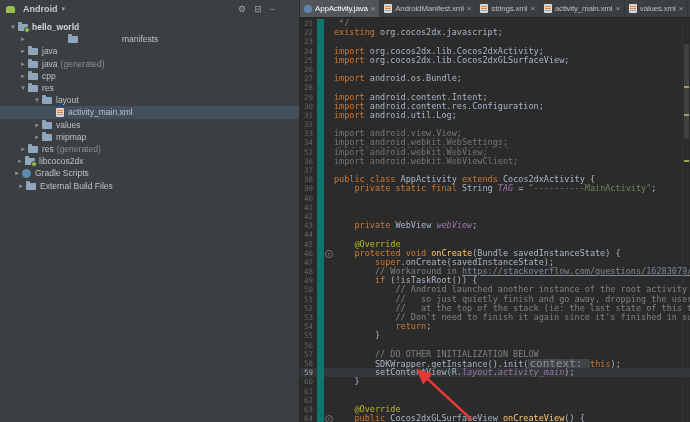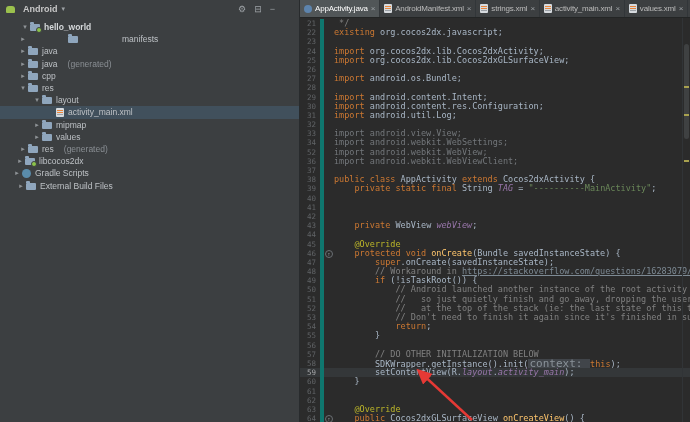--- a/index.html
+++ b/index.html
@@ -13,21 +13,21 @@
   .panel-header{height:18px;display:flex;align-items:center;padding:0 6px;gap:4px;color:#bbbbbb;font-size:9px}
   .panel-title{font-weight:bold;color:#c8c8c8}
   .caret{color:#9da2a6;font-size:7px}
   .header-actions{margin-left:auto;display:flex;gap:8px;color:#9da2a6;font-size:9px;padding-right:18px}
   .header-actions span{cursor:default}
   .icon-android{width:9px;height:7px;background:#9bc14d;border-radius:3px 3px 1px 1px}
   .tree{padding-top:3px;flex:1;overflow:hidden}
   .trow{height:12.2px;display:flex;align-items:center;font-size:8.5px;color:#bdc1c5;white-space:nowrap;overflow:hidden}
   .trow.selected{background:#41505c}
   .tlabel.bold{font-weight:bold;color:#d5d8da}
-  .tsuffix{color:#8a8f94;margin-left:10px}
+  .tsuffix{color:#8a8f94;margin-left:3px}
   .arrow{width:10px;min-width:10px;text-align:center;color:#8f9397;font-size:7px}
   
   .ficon{display:inline-block;margin-right:4px;position:relative}
   .icon-folder{width:10px;height:7px;background:#8fa6bd;border-radius:1px;margin-top:1px}
   .icon-folder::before{content:"";position:absolute;top:-2px;left:0;width:4px;height:2px;background:#8fa6bd;border-radius:1px 1px 0 0}
   .icon-module{width:10px;height:7px;background:#8fa6bd;border-radius:1px;margin-top:1px}
   .icon-module::before{content:"";position:absolute;top:-2px;left:0;width:4px;height:2px;background:#8fa6bd;border-radius:1px 1px 0 0}
   .icon-module::after{content:"";position:absolute;right:-2px;bottom:-2px;width:4px;height:4px;border-radius:50%;background:#8bc34a;border:1px solid #3c3f41}
   .icon-xml{width:8px;height:9px;background:#d6dade;border-radius:1px}
   .icon-xml::before{content:"";position:absolute;left:1px;top:2px;width:6px;height:1px;background:#e8853b;box-shadow:0 2px 0 #e8853b,0 4px 0 #9aa0a6}
@@ -37,35 +37,35 @@
   .editor-pane{flex:1;display:flex;flex-direction:column;min-width:0}
   .tab-bar{height:18px;min-height:18px;background:#3c3f41;display:flex;align-items:stretch;border-bottom:1px solid #232525;overflow:hidden}
   .tab{display:flex;align-items:center;gap:2px;padding:0 4px;border-right:1px solid #323639;font-size:8px;letter-spacing:-0.2px;color:#bbbbbb;white-space:nowrap}
   .tab.selected{background:#515658;color:#ffffff}
   .tab .ficon{margin-right:1px}
   .tab-close{color:#9da2a6;font-size:8px;margin-left:1px}
   .editor{flex:1;position:relative;background:#2b2b2b;overflow:hidden}
   .code-area{position:absolute;inset:0;padding-top:1px}
   .cline{height:9.2px;display:flex;white-space:pre;overflow:hidden;font-family:"DejaVu Sans Mono",monospace;font-size:8.5px;line-height:9.2px}
   .cline.hl{background:#343739}
-  .lnum{width:24px;min-width:24px;text-align:right;padding-right:4px;color:#606366;font-size:7.5px;line-height:9.5px;border-right:4px solid #0f766e}
+  .lnum{width:24px;min-width:24px;text-align:right;padding-right:4px;color:#606366;font-size:7.5px;line-height:9.5px;border-right:7px solid #0f766e}
   .cline.hl .lnum{color:#a4a6a8}
   .gmark{width:10px;min-width:10px;display:flex;justify-content:center}
   .gmark.override::before{content:"↑";font-size:5.5px;color:#8a8f94;border:1px solid #6a6f73;border-radius:50%;width:6px;height:6px;line-height:6px;text-align:center;margin-top:1px}
   .ctext{flex:1}
   
   .tk-kw{color:#cc7832}
   .tk-def{color:#a9b7c6}
   .tk-str{color:#6a8759}
   .tk-com{color:#808080}
   .tk-url{color:#7d8a94;text-decoration:underline}
   .tk-ann{color:#bbb529}
   .tk-mth{color:#ffc66d}
   .tk-fld{color:#9876aa;font-style:italic}
-  .tk-unused{color:#73777b;text-decoration-style:wavy;text-decoration-color:#5b5f63}
+  .tk-unused{color:#73777b;text-decoration:underline;text-decoration-style:wavy;text-decoration-color:#5b5f63}
   .tk-hint{background:#41454a;color:#8a9299;border-radius:2px;font-size:11px;padding:0 1px}
   
   .stripe{position:absolute;right:0;top:0;bottom:0;width:8px;border-left:1px solid #313437}
   .thumb{position:absolute;right:1px;top:26px;width:5px;height:95px;background:#4a4d4f;border-radius:3px;opacity:.65}
   .mark{position:absolute;right:1px;width:5px;height:2px;background:#a8a14f}
   .annot{position:absolute;inset:0;pointer-events:none}
 </style>
 </head>
 <body>
 
@@ -76,21 +76,21 @@
       <span class="ficon icon-android"></span>
       <span class="panel-title">Android</span>
       <span class="caret">▾</span>
       <span class="header-actions">
           <span>⚙</span>
           <span>⊟</span>
           <span>−</span>
         </span>
     </div>
     <div class="tree">
-        <div class="trow" style="padding-left: 20px;">
+        <div class="trow" style="padding-left: 8px;">
           <span class="arrow">▾</span>
           <span class="ficon icon-module"></span>
           <span class="tlabel bold">hello_world</span>
         </div>
         <div class="trow" style="padding-left: 18px; gap: 40px;">
           <span class="arrow">▸</span>
           <span class="ficon icon-folder"></span>
           <span class="tlabel">manifests</span>
         </div>
         <div class="trow" style="padding-left: 18px;">
@@ -120,26 +120,26 @@
           <span class="tlabel">layout</span>
         </div>
         <div class="trow selected" style="padding-left: 46px;">
           <span class="arrow"></span>
           <span class="ficon icon-xml"></span>
           <span class="tlabel">activity_main.xml</span>
         </div>
         <div class="trow" style="padding-left: 32px;">
           <span class="arrow">▸</span>
           <span class="ficon icon-folder"></span>
+          <span class="tlabel">values</span>
+        </div>
+        <div class="trow" style="padding-left: 32px;">
+          <span class="arrow">▸</span>
+          <span class="ficon icon-folder"></span>
           <span class="tlabel">mipmap</span>
-        </div>
-        <div class="trow" style="padding-left: 32px;">
-          <span class="arrow">▸</span>
-          <span class="ficon icon-folder"></span>
-          <span class="tlabel">values</span>
         </div>
         <div class="trow" style="padding-left: 18px;">
           <span class="arrow">▸</span>
           <span class="ficon icon-folder"></span>
           <span class="tlabel">res</span>
           <span class="tsuffix">(generated)</span>
         </div>
         <div class="trow" style="padding-left: 15px;">
           <span class="arrow">▸</span>
           <span class="ficon icon-module"></span>

